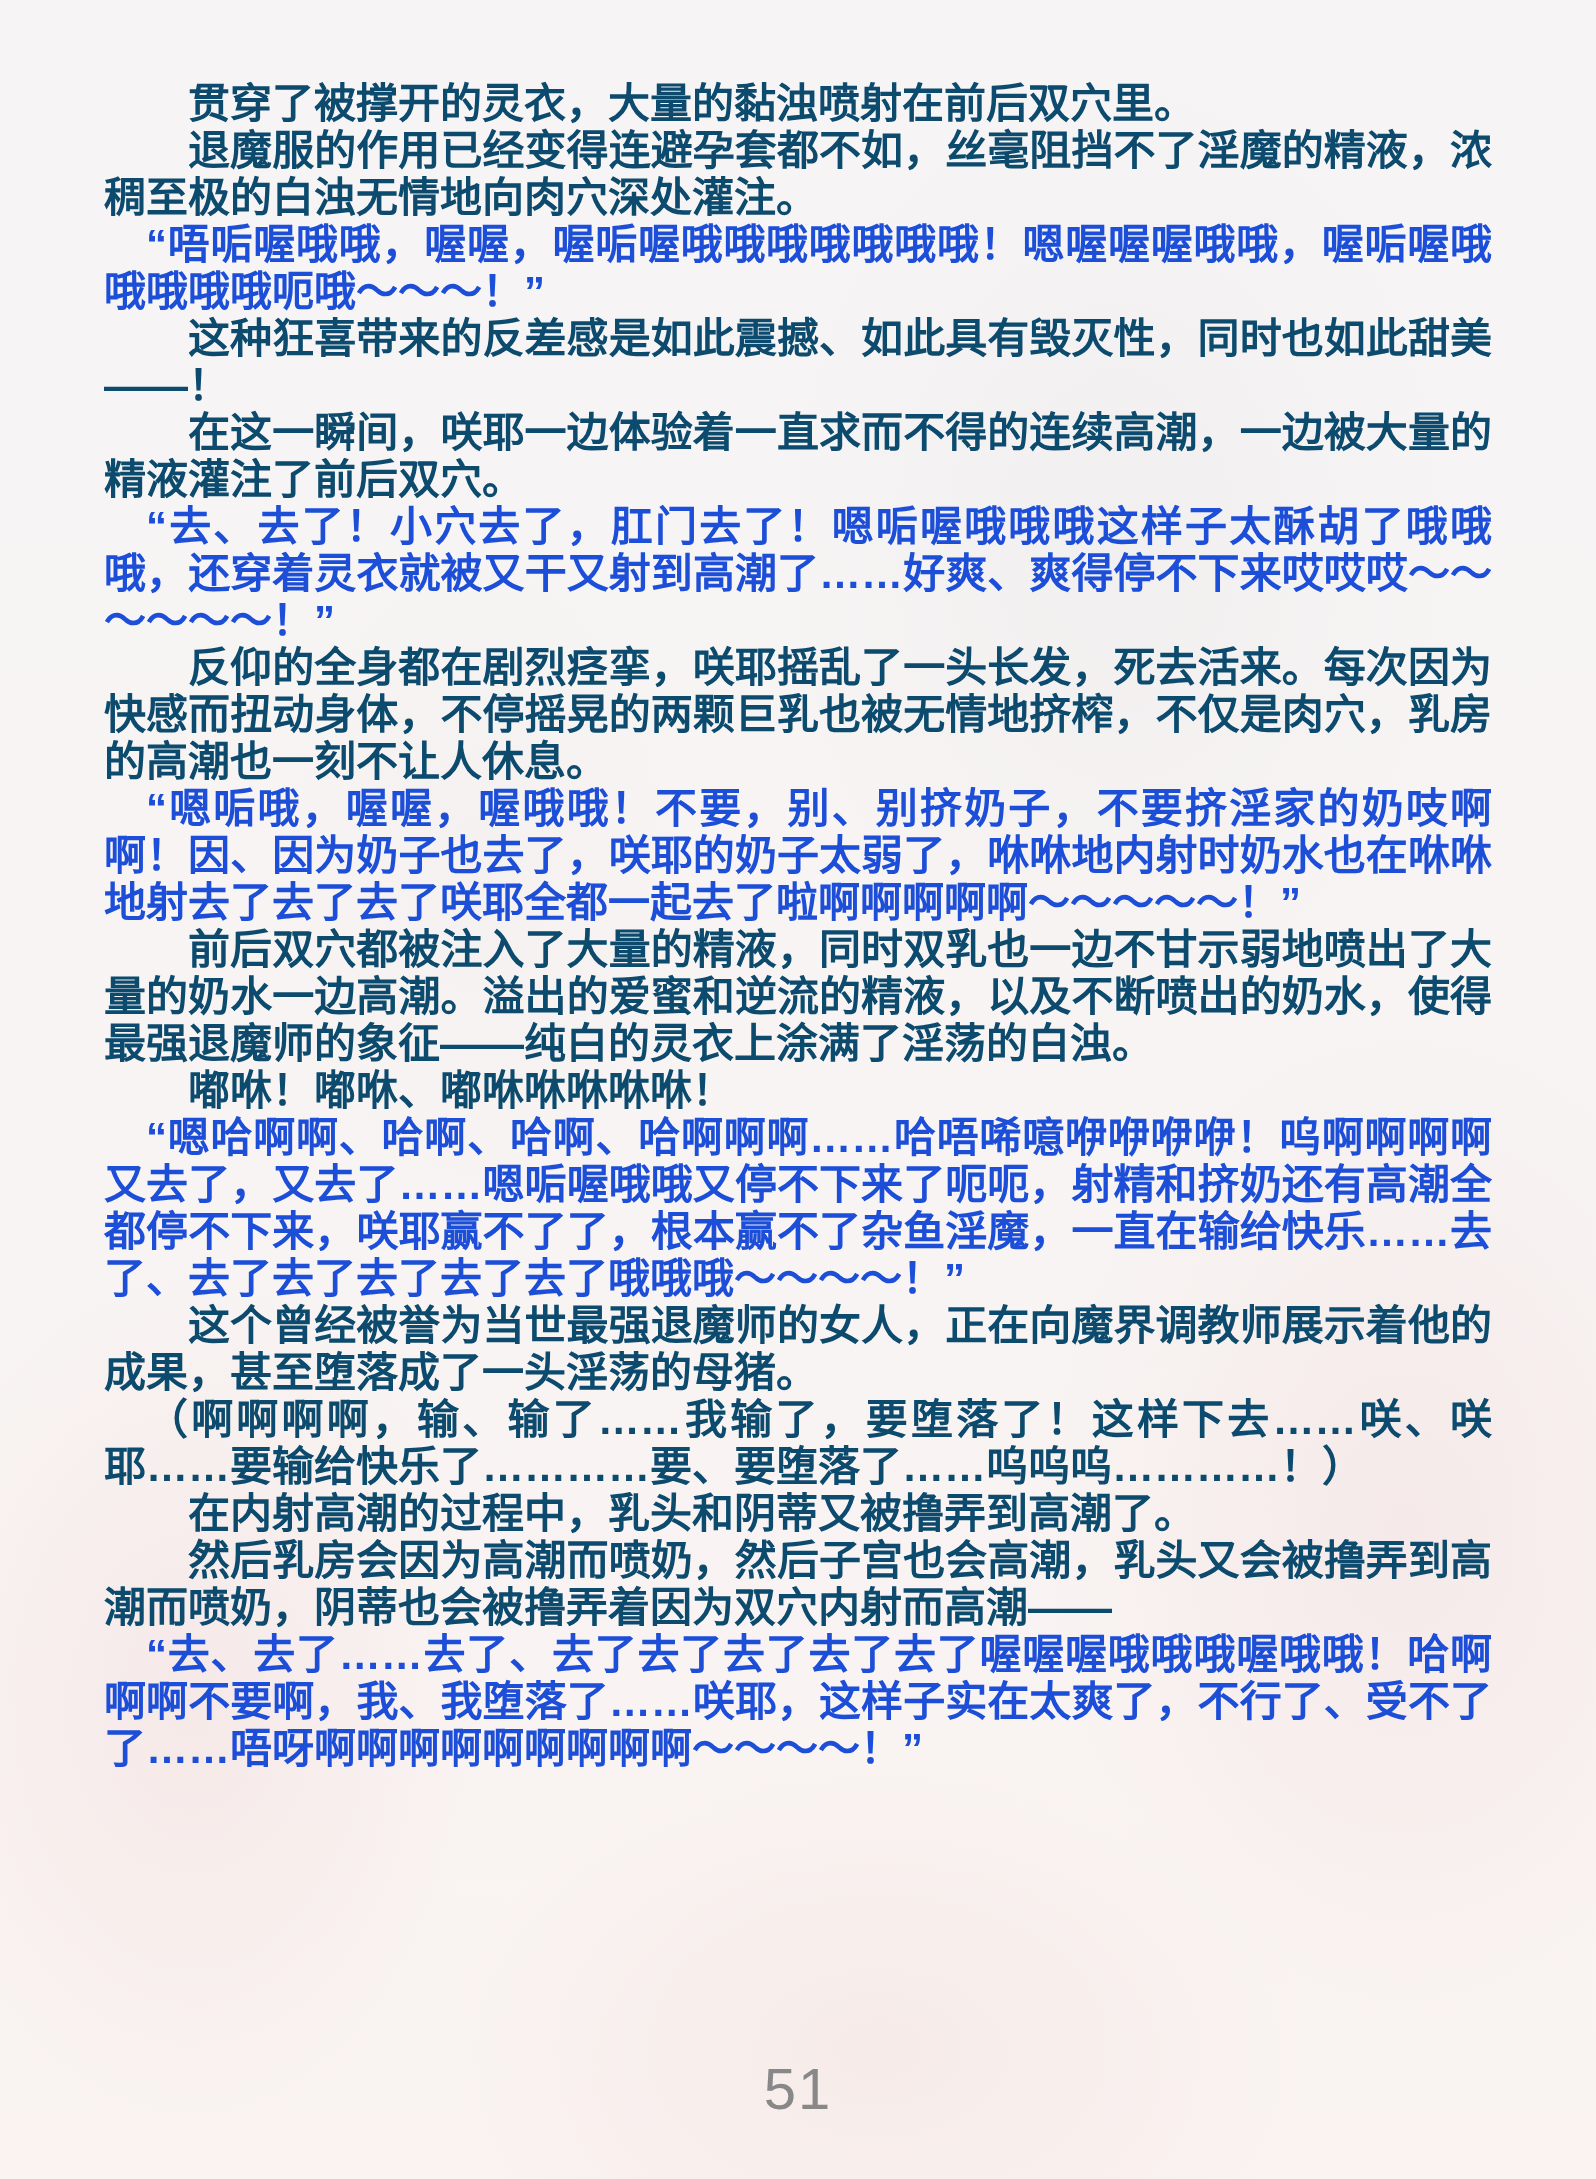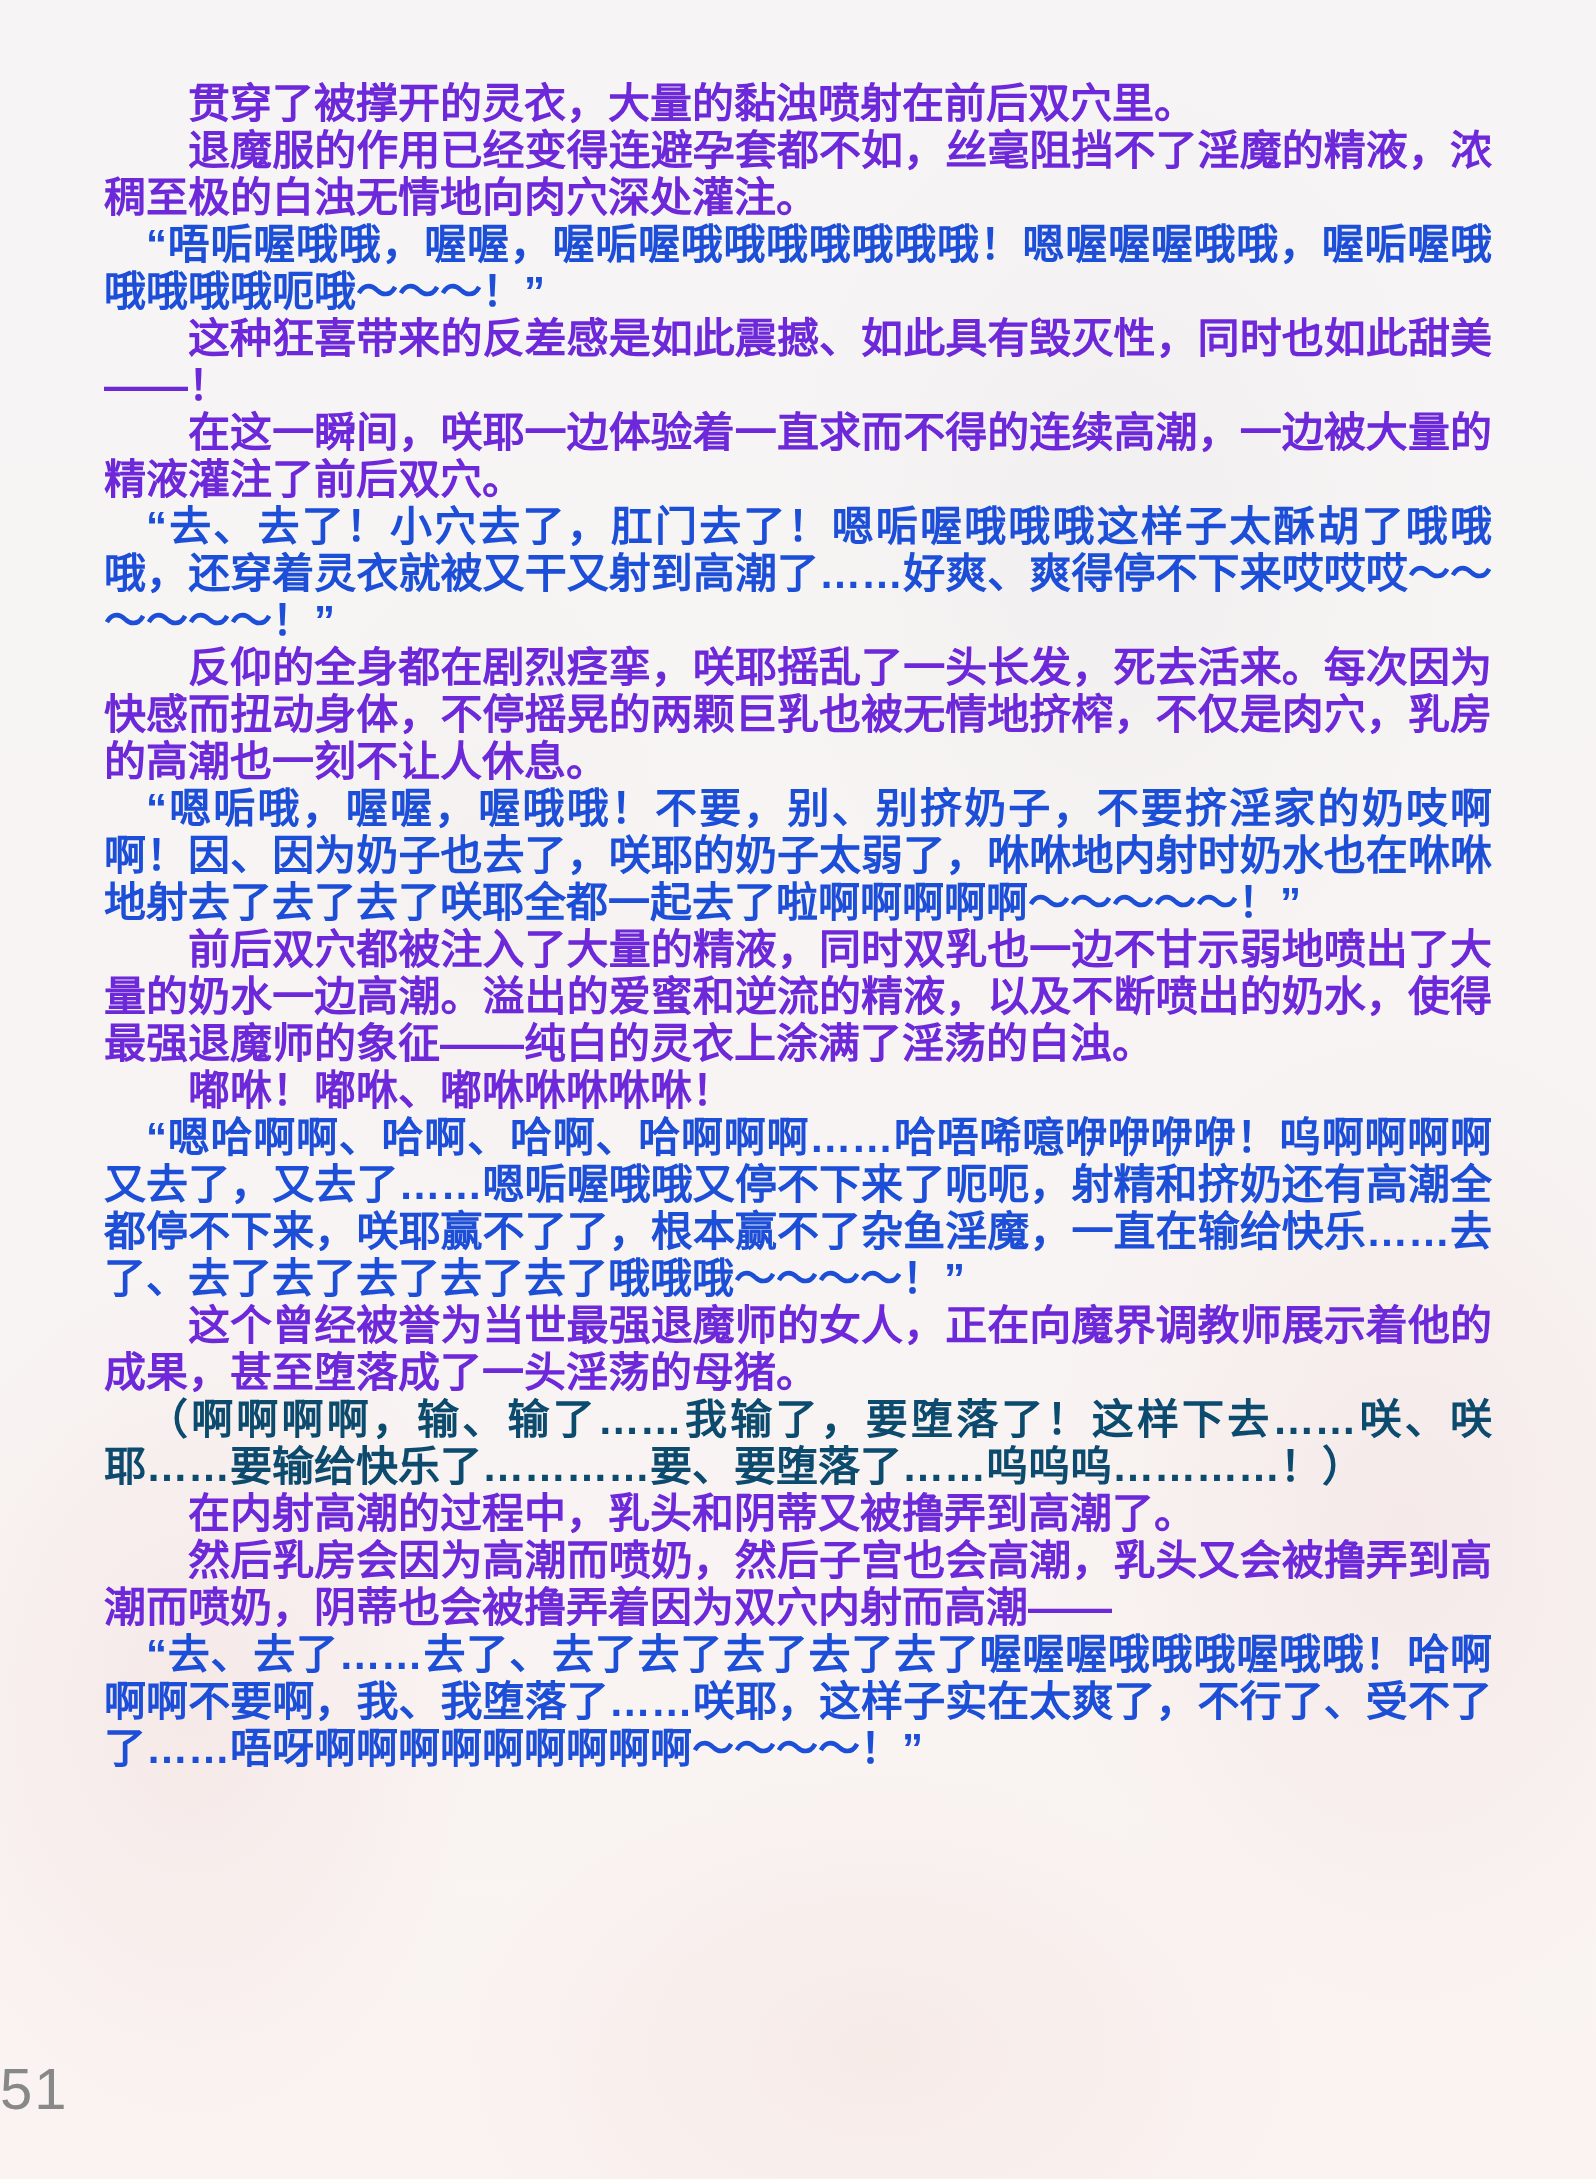--- a/index.html
+++ b/index.html
@@ -31,26 +31,27 @@
   }
   .text-block p{
     margin:0;padding:0;
     text-indent:2em;
     word-break:break-all;
     overflow-wrap:anywhere;
   }
   .text-block p.dialog, .text-block p.thought{
     text-indent:1em;
   }
-  .para-narration{color:#6d28d9;}
+  .para-narration{color:#0c4a6e;}
   .para-dialog{color:#1d4ed8;}
   .para-thought{color:#0c4a6e;}
   .page-number{
     position:absolute;
     left:0;right:0;top:2055px;
+    text-align:center;
     font-size:58px;
     font-weight:400;
     color:#898889;
     letter-spacing:2px;
   }
 </style>
 </head>
 <body>
 
 <div class="watermark"></div>

